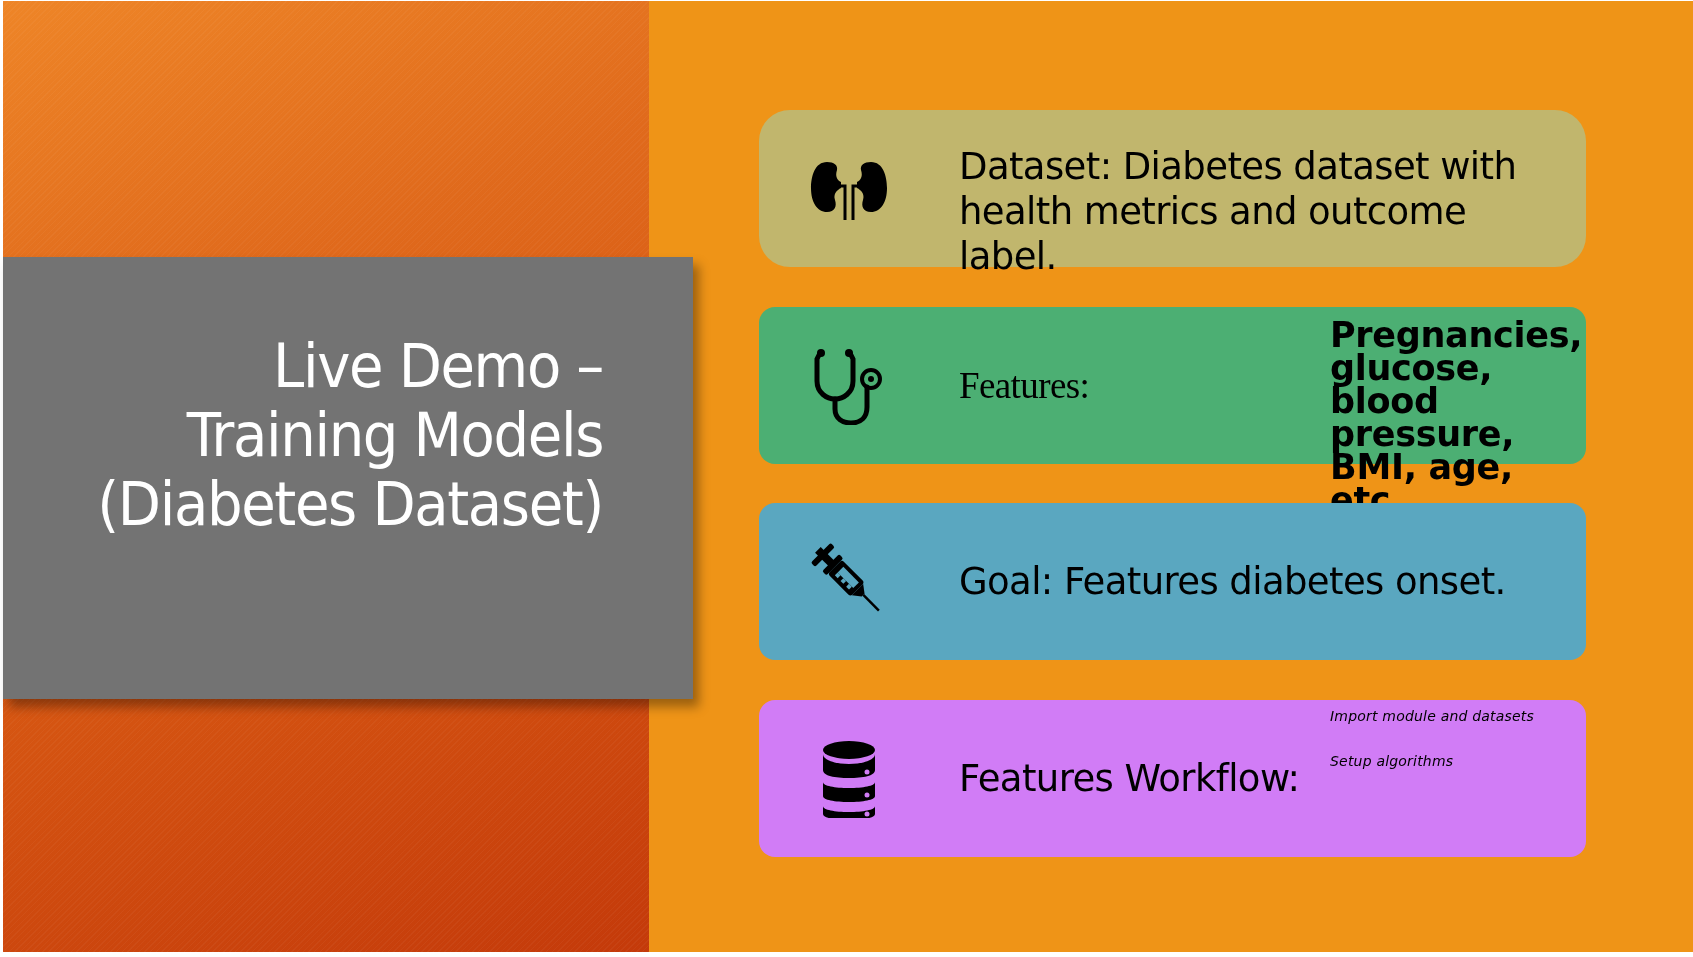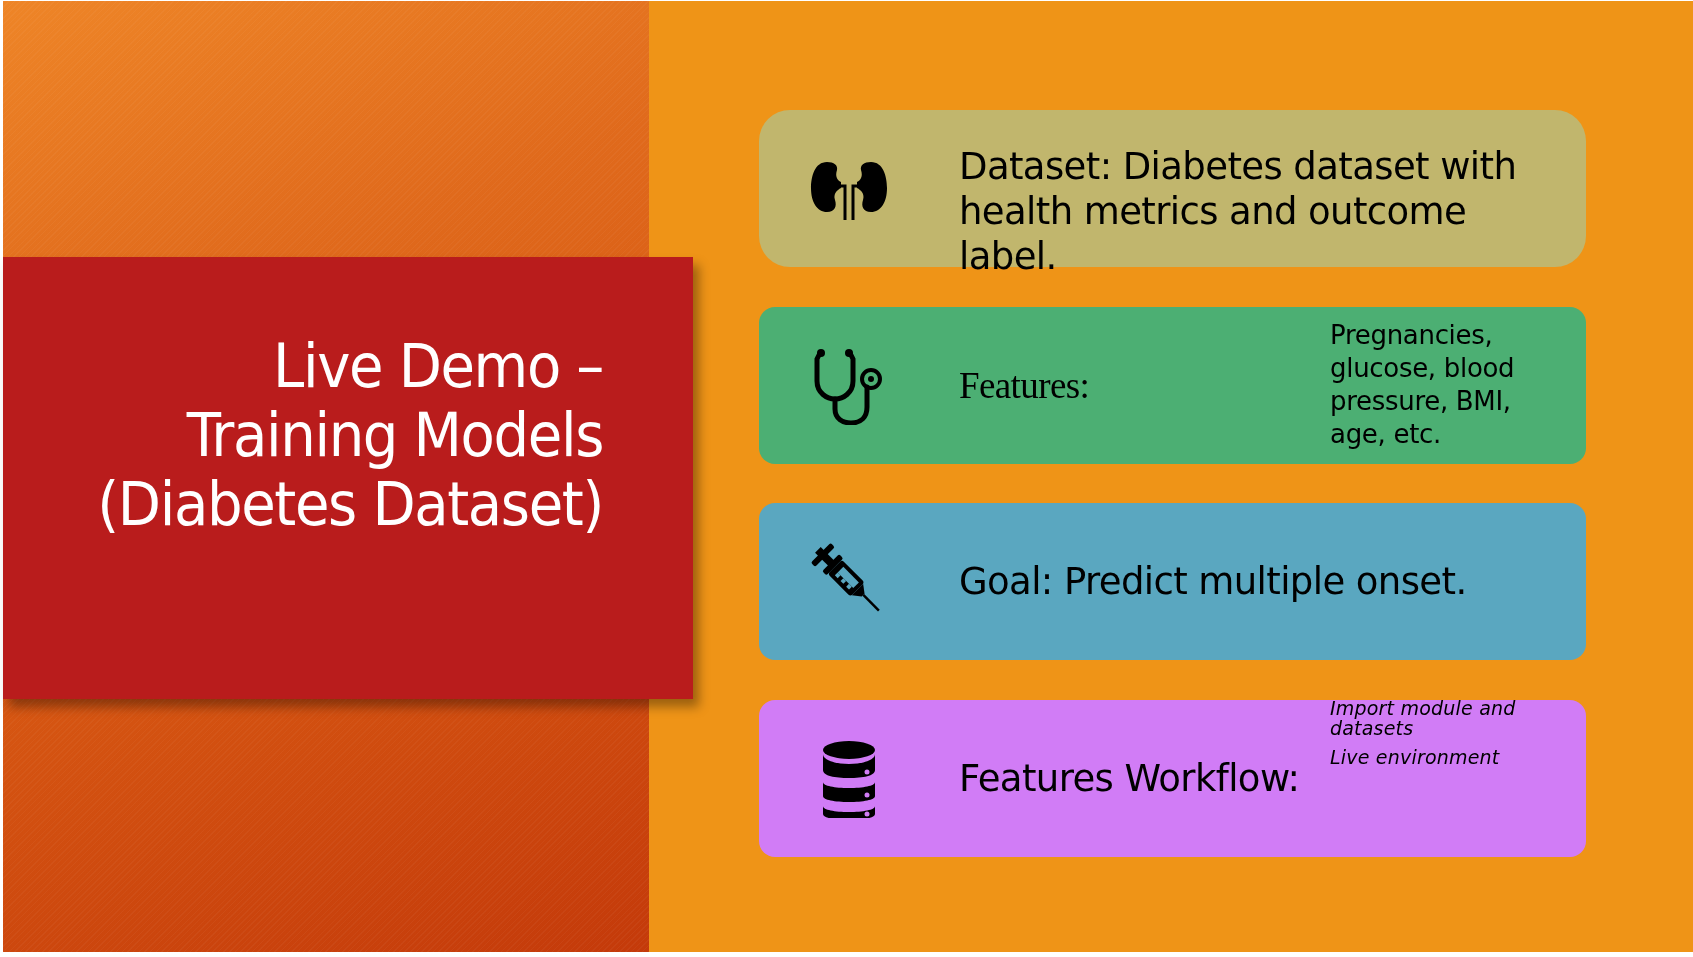--- a/index.html
+++ b/index.html
@@ -13,21 +13,21 @@
     background: #ef9417;
   }
   .left-panel {
     position: absolute; left: 0; top: 0; width: 646px; height: 951px;
     background:
       repeating-linear-gradient(135deg, rgba(255,255,255,0.035) 0px, rgba(255,255,255,0.035) 1px, rgba(0,0,0,0) 1px, rgba(0,0,0,0) 4px),
       linear-gradient(160deg, #ee8527 0%, #e06a1c 30%, #d65612 60%, #c43a0a 100%);
   }
   .title-box {
     position: absolute; left: 0; top: 256px; width: 690px; height: 442px;
-    background: #b91c1c;
+    background: #737373;
     box-shadow: 6px 8px 10px rgba(0,0,0,0.35);
   }
   .title {
     position: absolute; right: 90px; top: 74px; width: 560px;
     text-align: right; color: #ffffff;
     font-family: "DejaVu Sans", sans-serif;
     font-size: 61px; line-height: 69px; letter-spacing: -1.5px;
     margin: 0; font-weight: normal;
     transform: scaleX(0.92); transform-origin: right center;
   }
@@ -38,26 +38,26 @@
   .card .icon {
     position: absolute; left: 50px; top: 38px; width: 80px; height: 80px;
   }
   .card .icon svg { width: 80px; height: 80px; display: block; }
   .card .main-text {
     position: absolute; left: 200px; color: #000;
     font-size: 37px; line-height: 45px; letter-spacing: -0.6px;
   }
   .card .side-text {
     position: absolute; left: 571px; color: #000;
-    font-size: 26px; line-height: 33px; letter-spacing: -0.3px;
+    font-size: 35px; line-height: 33px; letter-spacing: -0.3px; font-weight: bold;
   }
   .card .side-list {
     position: absolute; left: 571px; top: -2px; width: 250px;
     margin: 0; padding: 0; list-style: none; color: #000;
-    font-style: italic; font-size: 19px; line-height: 20px; letter-spacing: 0.2px;
+    font-style: italic; font-size: 14px; line-height: 36px; letter-spacing: 0.2px;
   }
   .card .side-list li { margin: 0 0 9px 0; padding: 0; }
 </style>
 </head>
 <body>
 
 <div class="slide">
   <div class="left-panel"></div>
 
   <div class="title-box">
@@ -100,34 +100,34 @@
           <rect x="30" y="20" width="20" height="32" rx="3" fill="#000"></rect>
           <rect x="34" y="26" width="4" height="4" fill="#5aa7c0"></rect>
           <rect x="34" y="34" width="4" height="4" fill="#5aa7c0"></rect>
           <rect x="34" y="42" width="4" height="4" fill="#5aa7c0"></rect>
           <rect x="38" y="26" width="8" height="22" fill="#5aa7c0"></rect>
           <path d="M32 52 L48 52 L42 60 L38 60 Z" fill="#000"></path>
           <rect x="39" y="60" width="2.5" height="22" fill="#000"></rect>
         </g>
       </svg>
     </div>
-    <div class="main-text" style="top:56px;">Goal: Predict multiple onset.</div>
+    <div class="main-text" style="top:56px;">Goal: Features diabetes onset.</div>
   </div>
 
   <div class="card" style="top:699px; background:#d17cf6;">
     <div class="icon">
       <svg viewBox="0 0 80 80">
         <ellipse cx="40" cy="12" rx="26" ry="9" fill="#000"></ellipse>
         <path d="M14 16 C14 22 26 26 40 26 C54 26 66 22 66 16 L66 32 C66 38 54 40 40 40 C26 40 14 38 14 32 Z" fill="#000"></path>
         <path d="M14 44 C14 48 26 50 40 50 C54 50 66 48 66 44 L66 58 C66 62 54 64 40 64 C26 64 14 62 14 58 Z" fill="#000"></path>
         <path d="M14 68 C14 72 26 74 40 74 C54 74 66 72 66 68 L66 76 C66 80 54 82 40 82 C26 82 14 80 14 76 Z" fill="#000"></path>
         <circle cx="58" cy="34" r="2.5" fill="#d17cf6"></circle>
         <circle cx="58" cy="57" r="2.5" fill="#d17cf6"></circle>
         <circle cx="58" cy="76" r="2.5" fill="#d17cf6"></circle>
       </svg>
     </div>
     <div class="main-text" style="top:56px;">Features Workflow:</div>
     <ul class="side-list">
       <li>Import module and datasets</li>
-      <li>Live environment</li>
+      <li>Setup algorithms</li>
     </ul>
   </div>
 </div>
 
 </body></html>

